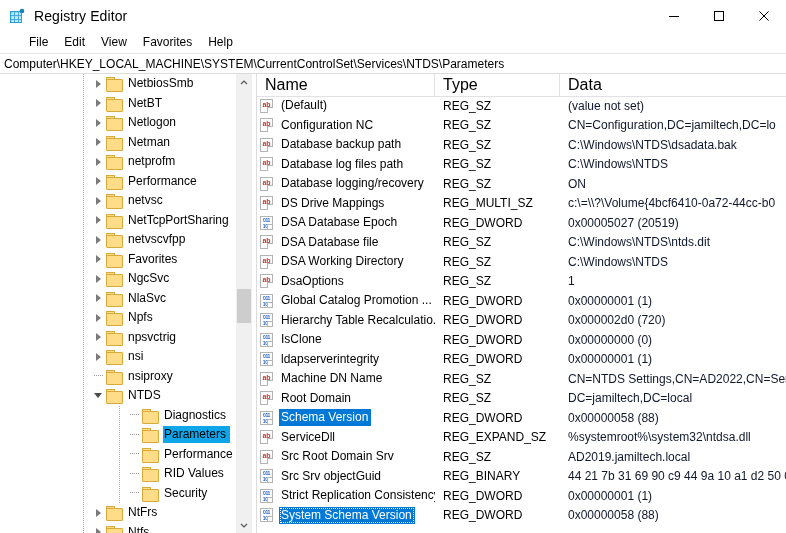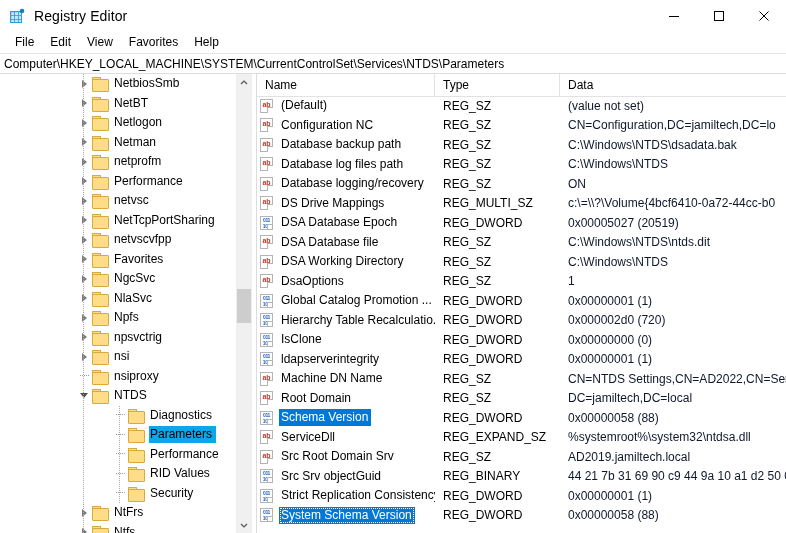--- a/index.html
+++ b/index.html
@@ -49,21 +49,21 @@
     display: flex; align-items: center; justify-content: center;
   }
   .winbtn svg { display: block; }
 
   
   .menubar {
     height: 22px;
     flex: 0 0 22px;
     display: flex;
     align-items: center;
-    padding-left: 7px;
+    padding-left: 21px;
     background: #ffffff;
   }
   .menu-item {
     font-size: 12px;
     color: #000000;
     padding: 2px 8px 3px 8px;
     line-height: 14px;
   }
 
   
@@ -99,20 +99,21 @@
     position: relative;
     background: #ffffff;
     overflow: hidden;
   }
   .tree {
     position: absolute;
     top: 0; left: 0;
     width: 236px;
     height: 100%;
     overflow: hidden;
+    padding-left: 14px;
   }
   .tnode {
     height: 19.5px;
     display: flex;
     align-items: center;
     position: relative;
     white-space: nowrap;
   }
   .tw { 
     width: 16px; height: 19px;
@@ -215,21 +216,21 @@
     min-width: 0;
   }
   .lheader {
     height: 22px;
     display: flex;
     border-bottom: 1px solid #e2e2e2;
     background: #ffffff;
     position: relative;
   }
   .lhcell {
-    font-size: 12px;
+    font-size: 16px;
     color: #000000;
     display: flex;
     align-items: center;
     padding-left: 8px;
     border-right: 1px solid #e2e2e2;
     box-sizing: border-box;
     height: 22px;
   }
   .lhcell.last { border-right: none; }
   .col-name { width: 178px; flex: 0 0 178px; }

